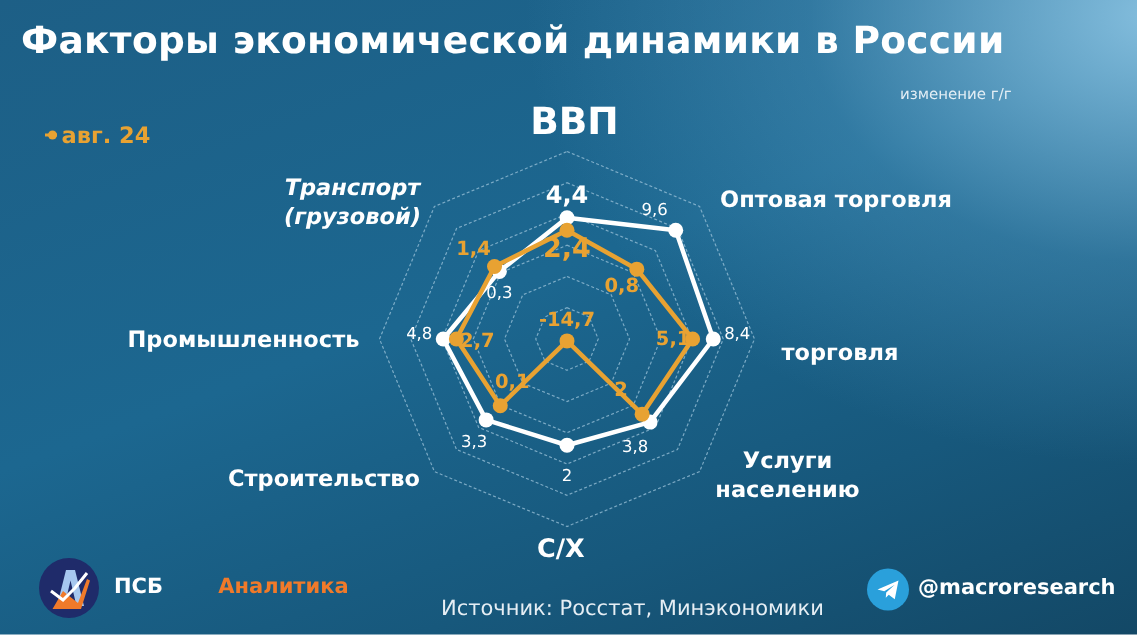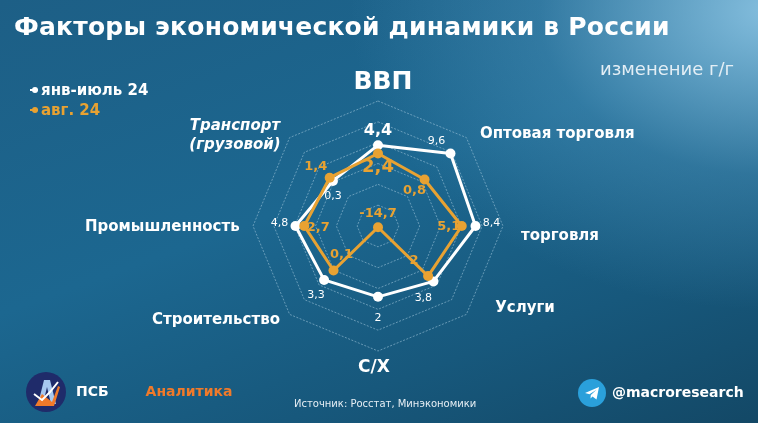--- a/index.html
+++ b/index.html
@@ -3,46 +3,42 @@
 <meta charset="utf-8">
 <style>
   html,body{margin:0;padding:0;}
   body{width:758px;height:423px;overflow:hidden;position:relative;
     font-family:"DejaVu Sans","Liberation Sans",sans-serif;
     background:
       radial-gradient(ellipse 420px 300px at 770px 10px, rgba(150,205,235,0.85), rgba(90,160,200,0.35) 55%, rgba(30,100,140,0) 100%),
       linear-gradient(160deg,#1d5f86 0%,#1c6790 45%,#17587c 75%,#134866 100%);
     color:#fff;}
   .title{position:absolute;left:14px;top:12px;font-size:25px;font-weight:bold;letter-spacing:0.2px;white-space:nowrap;}
-  .units{position:absolute;left:600px;top:58px;font-size:18px;color:#e3eef5;white-space:nowrap;}
+  .units{position:absolute;left:600px;top:58px;font-size:10px;color:#e3eef5;white-space:nowrap;}
   .legend{position:absolute;left:30px;top:80px;font-size:15px;font-weight:bold;line-height:20px;}
   .legend .row{display:flex;align-items:center;white-space:nowrap;}
   .legend .mk{display:inline-block;width:8px;height:2px;position:relative;margin-right:3px;}
   .legend .mk:after{content:"";position:absolute;left:2px;top:-2px;width:6px;height:6px;border-radius:50%;background:inherit;}
   .chart-title{position:absolute;left:348px;top:66px;width:70px;text-align:center;font-size:25px;font-weight:bold;}
   svg.radar{position:absolute;left:0;top:0;}
   .axis-label{position:absolute;font-size:15px;font-weight:bold;line-height:19px;white-space:nowrap;}
   .footer-logo{position:absolute;left:26px;top:372px;width:40px;height:40px;border-radius:50%;background:#1f2b6a;overflow:hidden;}
   .brand{position:absolute;left:76px;top:383px;font-size:14px;font-weight:bold;white-space:nowrap;}
   .brand .b2{color:#f07a2a;margin-left:32px;}
-  .source{position:absolute;left:294px;top:398px;font-size:10px;color:#e6eef4;white-space:nowrap;}
+  .source{position:absolute;left:294px;top:398px;font-size:14px;color:#e6eef4;white-space:nowrap;}
   .tg{position:absolute;left:578px;top:379px;width:28px;height:28px;border-radius:50%;background:#2aa0db;}
   .handle{position:absolute;left:612px;top:384px;font-size:14px;font-weight:bold;white-space:nowrap;}
 </style>
 </head>
 <body>
 
 <div class="title">Факторы экономической динамики в России</div>
 <div class="units">изменение г/г</div>
 
 <div class="legend">
-  <div class="row">
-    <span class="mk" style="background:#ffffff"></span>
-    <span style="color:#ffffff">янв-июль 24</span>
-  </div>
   <div class="row">
     <span class="mk" style="background:#e8a232"></span>
     <span style="color:#e8a232">авг. 24</span>
   </div>
 </div>
 
 <div class="chart-title">ВВП</div>
 
 <svg class="radar" id="radar" width="758" height="423">
     <polygon points="378,205.16666666666666 392.7313912747197,211.26860872528027 398.8333333333333,226 392.7313912747197,240.73139127471973 378,246.83333333333334 363.2686087252803,240.73139127471973 357.1666666666667,226 363.2686087252803,211.26860872528027" fill="none" stroke="#9cc3d9" stroke-width="0.8" stroke-dasharray="2,1.5" opacity="0.75"></polygon>
@@ -87,20 +83,21 @@
     <text x="315.6810366189192" y="169.68103661891925" text-anchor="middle" fill="#e8a232" font-size="13" font-weight="bold" font-family="&quot;DejaVu Sans&quot;, sans-serif">1,4</text>
   </svg>
 
 <div class="axis-label" style="left:480px;top:124px;text-align:right;">Оптовая торговля</div>
 <div class="axis-label" style="left:510px;top:207px;width:100px;text-align:center;">
   <br>
   <span>торговля</span>
 </div>
 <div class="axis-label" style="left:470px;top:298px;width:110px;text-align:center;">
   <span>Услуги</span><br>
+  <span>населению</span>
 </div>
 <div class="axis-label" style="left:358px;top:357px;font-size:17px;">С/Х</div>
 <div class="axis-label" style="left:152px;top:310px;">Строительство</div>
 <div class="axis-label" style="left:85px;top:217px;">Промышленность</div>
 <div class="axis-label" style="left:182px;top:116px;width:106px;text-align:center;font-style:italic;">
   <span>Транспорт</span><br>
   <span>(грузовой)</span>
 </div>
 
 <div class="footer-logo">

